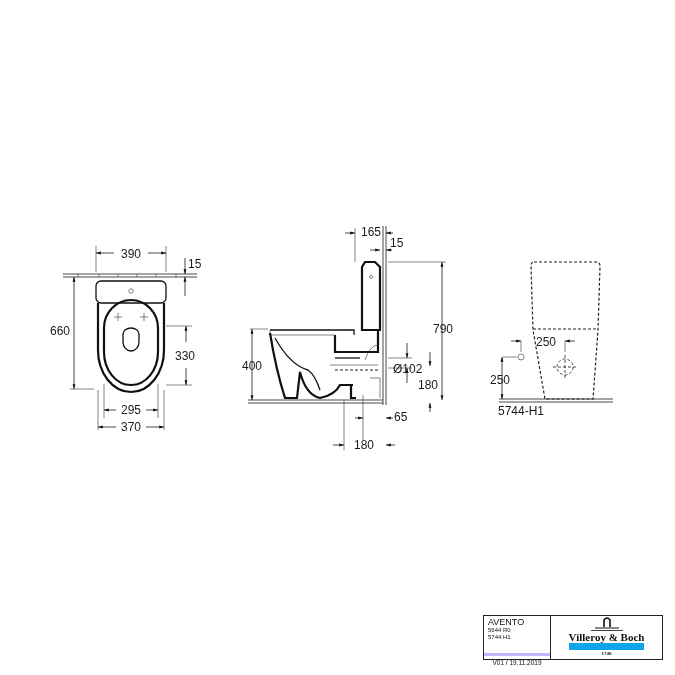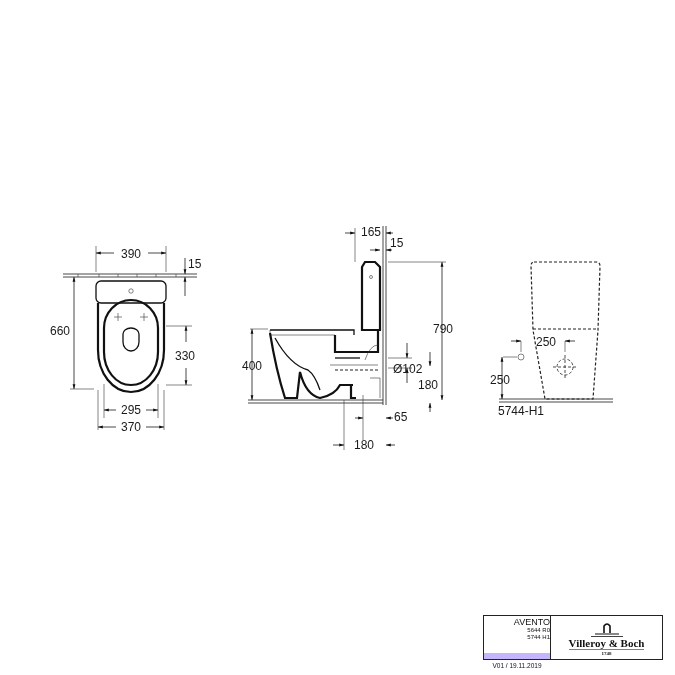--- a/index.html
+++ b/index.html
@@ -6,26 +6,26 @@
   body{width:675px;height:675px;position:relative;overflow:hidden;font-family:"Liberation Sans",sans-serif;}
   svg{position:absolute;left:0;top:0;}
   .dim{font-family:"Liberation Sans",sans-serif;font-size:12px;fill:#1a1a1a;}
   .ln{stroke:#1a1a1a;stroke-width:0.8;fill:none;}
   .thick{stroke:#111;stroke-width:2.2;fill:none;}
   .med{stroke:#111;stroke-width:1.3;fill:none;}
   .dash{stroke:#222;stroke-width:1.2;fill:none;stroke-dasharray:3 2;}
   .thin{stroke:#333;stroke-width:0.6;fill:none;}
   .titleblock{position:absolute;left:483px;top:615px;width:180px;height:45px;border:1px solid #222;box-sizing:border-box;display:flex;}
   .tb-left{width:66px;border-right:1px solid #222;display:flex;flex-direction:column;}
-  .tb-top{flex:1;padding:2px 0 12px 4px;border-bottom:6px solid #c4b5fd;text-align:right;}
+  .tb-top{flex:1;padding:2px 0 12px 4px;border-bottom:3px solid #c4b5fd;}
   .tb-name{font-size:9px;line-height:9px;color:#111;}
   .tb-code{font-size:6px;line-height:7px;color:#111;}
   .tb-ver{height:14px;font-size:6.5px;line-height:14px;text-align:center;color:#111;}
   .tb-right{flex:1;display:flex;flex-direction:column;align-items:center;justify-content:flex-end;padding-bottom:2px;}
-  .vb-brand{font-family:"Liberation Serif",serif;font-weight:bold;font-size:11px;line-height:11px;color:#111;border-bottom:1px solid #0ea5e9;}
+  .vb-brand{font-family:"Liberation Serif",serif;font-weight:bold;font-size:11px;line-height:11px;color:#111;border-bottom:7px solid #0ea5e9;}
   .vb-year{font-family:"Liberation Serif",serif;font-weight:bold;font-size:5px;line-height:7px;color:#111;}
 </style>
 </head>
 <body>
 
 <svg width="675" height="675" viewBox="0 0 675 675">
   <defs>
     <marker id="ar" viewBox="0 0 10 10" refX="10" refY="5" markerWidth="6" markerHeight="6" orient="auto-start-reverse">
       <path d="M0,2 L10,5 L0,8 z" fill="#111"></path>
     </marker>

